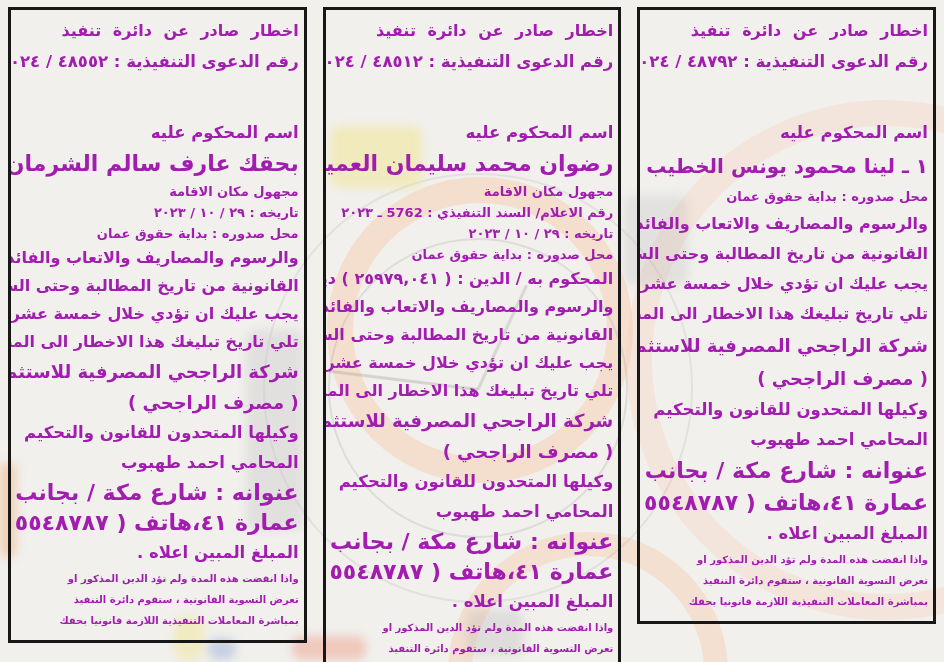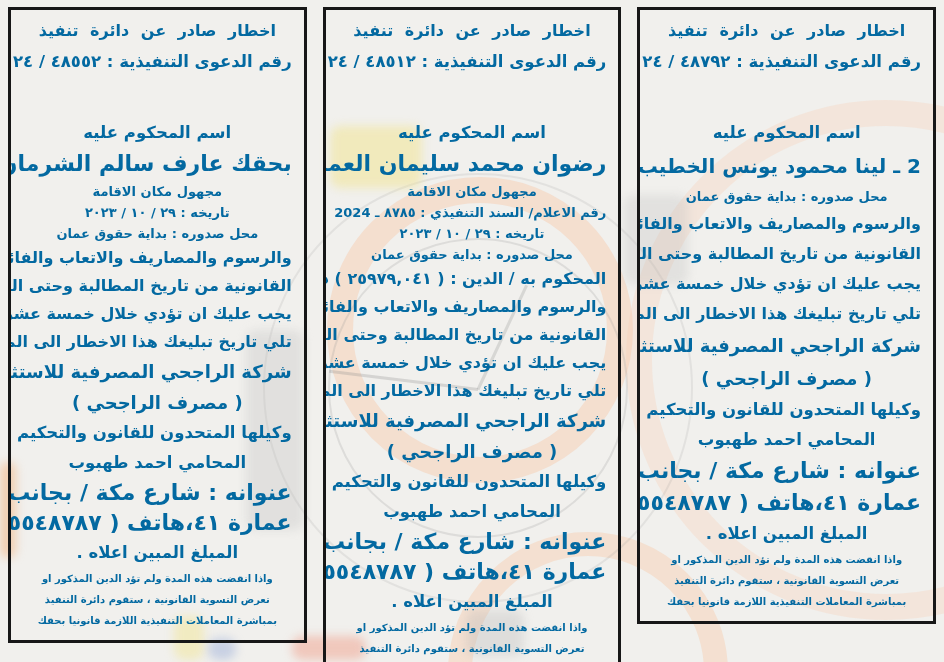--- a/index.html
+++ b/index.html
@@ -21,22 +21,22 @@
   .wm-hand{transform-origin:left center;height:3px;}
   
   .columns{
     position:absolute;inset:0;z-index:1;
     padding:7px 8px;box-sizing:border-box;
     display:flex;gap:16px;align-items:flex-start;direction:rtl;
   }
   .notice-box{
     flex:1 1 0;min-width:0;
     border:3px solid #171717;
-    padding:6px 12px 9px;
-    text-align:center;color:#0369a1;
+    padding:6px 5px 9px;
+    text-align:right;color:#a21caf;
     direction:rtl;overflow:hidden;
     background:transparent;
   }
   .ln{white-space:nowrap;}
   .ln-header {font-size:16px;  font-weight:bold;line-height:30px;word-spacing:6px;}
   .ln-case   {font-size:16.5px;font-weight:bold;line-height:32px;}
   .ln-label  {font-size:16.5px;font-weight:bold;line-height:29px;margin-top:40px;}
   .ln-name   {font-size:20px;  font-weight:bold;line-height:38px;}
   .ln-name-large{font-size:22px;font-weight:bold;line-height:34px;}
   .ln-small  {font-size:13px;font-weight:700; line-height:24px;}
@@ -74,21 +74,21 @@
     <div class="wm wm-blob" style="left:466px;top:610px;width:58px;height:46px;background:rgba(180,180,180,.30);"></div>
     <div class="wm clock1" id="clock1"></div>
     <div class="wm clock2" id="clock2"></div>
   </div>
 
   <div class="columns" id="columns">
       <article class="notice-box">
         <div class="ln ln-header">اخطار صادر عن دائرة تنفيذ</div>
         <div class="ln ln-case">رقم الدعوى التنفيذية : ٤٨٧٩٢ / ٢٠٢٤</div>
         <div class="ln ln-label">اسم المحكوم عليه</div>
-        <div class="ln ln-name">2 ـ لينا محمود يونس الخطيب</div>
+        <div class="ln ln-name">١ ـ لينا محمود يونس الخطيب</div>
         <div class="ln ln-small">محل صدوره : بداية حقوق عمان</div>
         <div class="ln ln-body">والرسوم والمصاريف والاتعاب والفائدة</div>
         <div class="ln ln-body">القانونية من تاريخ المطالبة وحتى السداد التام</div>
         <div class="ln ln-body">يجب عليك ان تؤدي خلال خمسة عشر يوما</div>
         <div class="ln ln-body">تلي تاريخ تبليغك هذا الاخطار الى المحكوم له /</div>
         <div class="ln ln-bank">شركة الراجحي المصرفية للاستثمار</div>
         <div class="ln ln-bank">( مصرف الراجحي )</div>
         <div class="ln ln-agent">وكيلها المتحدون للقانون والتحكيم</div>
         <div class="ln ln-agent">المحامي احمد طهبوب</div>
         <div class="ln ln-address">عنوانه : شارع مكة / بجانب الضمان</div>
@@ -97,21 +97,21 @@
         <div class="ln ln-fine">واذا انقضت هذه المدة ولم تؤد الدين المذكور او</div>
         <div class="ln ln-fine">تعرض التسوية القانونية ، ستقوم دائرة التنفيذ</div>
         <div class="ln ln-fine">بمباشرة المعاملات التنفيذية اللازمة قانونيا بحقك</div>
       </article>
       <article class="notice-box dense">
         <div class="ln ln-header">اخطار صادر عن دائرة تنفيذ</div>
         <div class="ln ln-case">رقم الدعوى التنفيذية : ٤٨٥١٢ / ٢٠٢٤</div>
         <div class="ln ln-label">اسم المحكوم عليه</div>
         <div class="ln ln-name-large">رضوان محمد سليمان العميريين</div>
         <div class="ln ln-small">مجهول مكان الاقامة</div>
-        <div class="ln ln-small">رقم الاعلام/ السند التنفيذي : ٨٧٨٥ ـ 2024</div>
+        <div class="ln ln-small">رقم الاعلام/ السند التنفيذي : 5762 ـ ٢٠٢٣</div>
         <div class="ln ln-small">تاريخه : ٢٩ / ١٠ / ٢٠٢٣</div>
         <div class="ln ln-small">محل صدوره : بداية حقوق عمان</div>
         <div class="ln ln-body">المحكوم به / الدين : ( ٢٥٩٧٩,٠٤١ ) دينار</div>
         <div class="ln ln-body">والرسوم والمصاريف والاتعاب والفائدة</div>
         <div class="ln ln-body">القانونية من تاريخ المطالبة وحتى السداد التام</div>
         <div class="ln ln-body">يجب عليك ان تؤدي خلال خمسة عشر يوما</div>
         <div class="ln ln-body">تلي تاريخ تبليغك هذا الاخطار الى المحكوم له /</div>
         <div class="ln ln-bank">شركة الراجحي المصرفية للاستثمار</div>
         <div class="ln ln-bank">( مصرف الراجحي )</div>
         <div class="ln ln-agent">وكيلها المتحدون للقانون والتحكيم</div>

